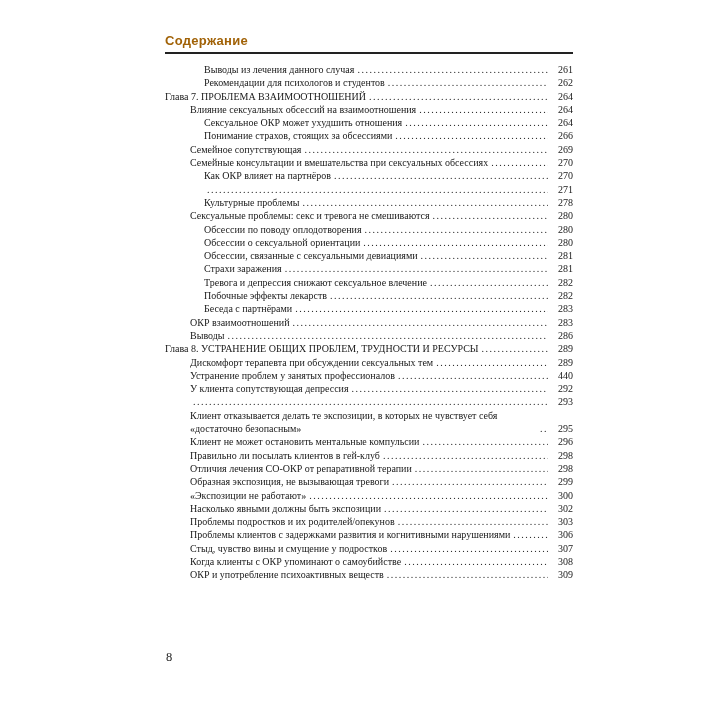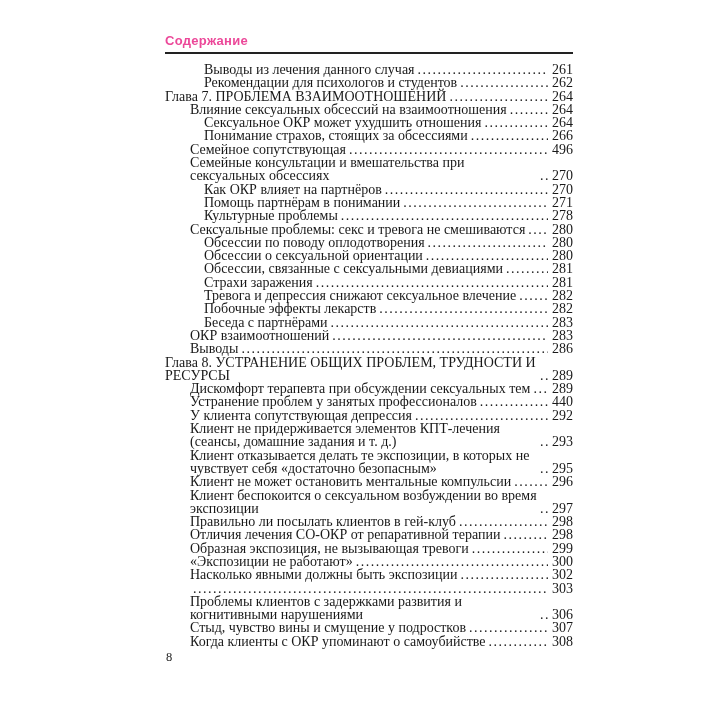--- a/index.html
+++ b/index.html
@@ -11,28 +11,28 @@
     position:relative;
   }
   .sheet{
     position:absolute;inset:0;background:#ffffff;
   }
   .content{
     position:absolute;left:165px;top:33px;width:408px;
   }
   .toc-header{
     font-family:"Liberation Sans","DejaVu Sans",sans-serif;
-    font-weight:bold;font-size:13px;color:#ec4899;
+    font-weight:bold;font-size:13px;color:#a16207;
     letter-spacing:0.3px;
     padding-bottom:4px;
   }
   .header-rule{
     border:none;border-top:2px solid #222;margin:0 0 9px 0;
   }
-  .toc-list{font-size:14px;line-height:13.3px;}
+  .toc-list{font-size:10px;line-height:13.3px;}
   .row{display:flex;align-items:flex-end;}
   .row.level0{padding-left:0;}
   .row.level1{padding-left:25px;}
   .row.level2{padding-left:39px;}
   .row.italic .label{}
   .row.chapter .label{font-style:normal;}
   .label{flex:0 1 auto;}
   .leader{
     flex:1 1 8px;min-width:8px;overflow:hidden;white-space:nowrap;
     margin:0 3px 0 3px;color:#1d1d1d;
@@ -81,34 +81,33 @@
           <span class="pagenum">264</span>
         </div>
         <div class="row level2 normal">
           <span class="label">Понимание страхов, стоящих за обсессиями</span>
           <span class="leader"></span>
           <span class="pagenum">266</span>
         </div>
         <div class="row level1 italic">
           <span class="label">Семейное сопутствующая</span>
           <span class="leader"></span>
-          <span class="pagenum">496</span>
+          <span class="pagenum">269</span>
         </div>
         <div class="row level1 italic">
           <span class="label">Семейные консультации и вмешательства при сексуальных обсессиях</span>
           <span class="leader"></span>
           <span class="pagenum">270</span>
         </div>
         <div class="row level2 normal">
           <span class="label">Как ОКР влияет на партнёров</span>
           <span class="leader"></span>
           <span class="pagenum">270</span>
         </div>
         <div class="row level2 normal">
-          <span class="label">Помощь партнёрам в понимании</span>
           <span class="leader"></span>
           <span class="pagenum">271</span>
         </div>
         <div class="row level2 normal">
           <span class="label">Культурные проблемы</span>
           <span class="leader"></span>
           <span class="pagenum">278</span>
         </div>
         <div class="row level1 italic">
           <span class="label">Сексуальные проблемы: секс и тревога не смешиваются</span>
@@ -174,40 +173,34 @@
           <span class="label">Устранение проблем у занятых профессионалов</span>
           <span class="leader"></span>
           <span class="pagenum">440</span>
         </div>
         <div class="row level1 italic">
           <span class="label">У клиента сопутствующая депрессия</span>
           <span class="leader"></span>
           <span class="pagenum">292</span>
         </div>
         <div class="row level1 italic">
-          <span class="label">Клиент не придерживается элементов КПТ-лечения (сеансы, домашние задания и т. д.)</span>
           <span class="leader"></span>
           <span class="pagenum">293</span>
         </div>
         <div class="row level1 italic">
           <span class="label">Клиент отказывается делать те экспозиции, в которых не чувствует себя «достаточно безопасным»</span>
           <span class="leader"></span>
           <span class="pagenum">295</span>
         </div>
         <div class="row level1 italic">
           <span class="label">Клиент не может остановить ментальные компульсии</span>
           <span class="leader"></span>
           <span class="pagenum">296</span>
         </div>
         <div class="row level1 italic">
-          <span class="label">Клиент беспокоится о сексуальном возбуждении во время экспозиции</span>
-          <span class="leader"></span>
-          <span class="pagenum">297</span>
-        </div>
-        <div class="row level1 italic">
           <span class="label">Правильно ли посылать клиентов в гей-клуб</span>
           <span class="leader"></span>
           <span class="pagenum">298</span>
         </div>
         <div class="row level1 italic">
           <span class="label">Отличия лечения СО-ОКР от репаративной терапии</span>
           <span class="leader"></span>
           <span class="pagenum">298</span>
         </div>
         <div class="row level1 italic">
@@ -219,34 +212,40 @@
           <span class="label">«Экспозиции не работают»</span>
           <span class="leader"></span>
           <span class="pagenum">300</span>
         </div>
         <div class="row level1 italic">
           <span class="label">Насколько явными должны быть экспозиции</span>
           <span class="leader"></span>
           <span class="pagenum">302</span>
         </div>
         <div class="row level1 italic">
+          <span class="label">Проблемы подростков и их родителей/опекунов</span>
           <span class="leader"></span>
           <span class="pagenum">303</span>
         </div>
         <div class="row level1 italic">
           <span class="label">Проблемы клиентов с задержками развития и когнитивными нарушениями</span>
           <span class="leader"></span>
           <span class="pagenum">306</span>
         </div>
         <div class="row level1 italic">
           <span class="label">Стыд, чувство вины и смущение у подростков</span>
           <span class="leader"></span>
           <span class="pagenum">307</span>
         </div>
         <div class="row level1 italic">
           <span class="label">Когда клиенты с ОКР упоминают о самоубийстве</span>
           <span class="leader"></span>
           <span class="pagenum">308</span>
+        </div>
+        <div class="row level1 italic">
+          <span class="label">ОКР и употребление психоактивных веществ</span>
+          <span class="leader"></span>
+          <span class="pagenum">309</span>
         </div>
       </div>
   </div>
   <div class="folio">8</div>
 </div>
 
 </body></html>

